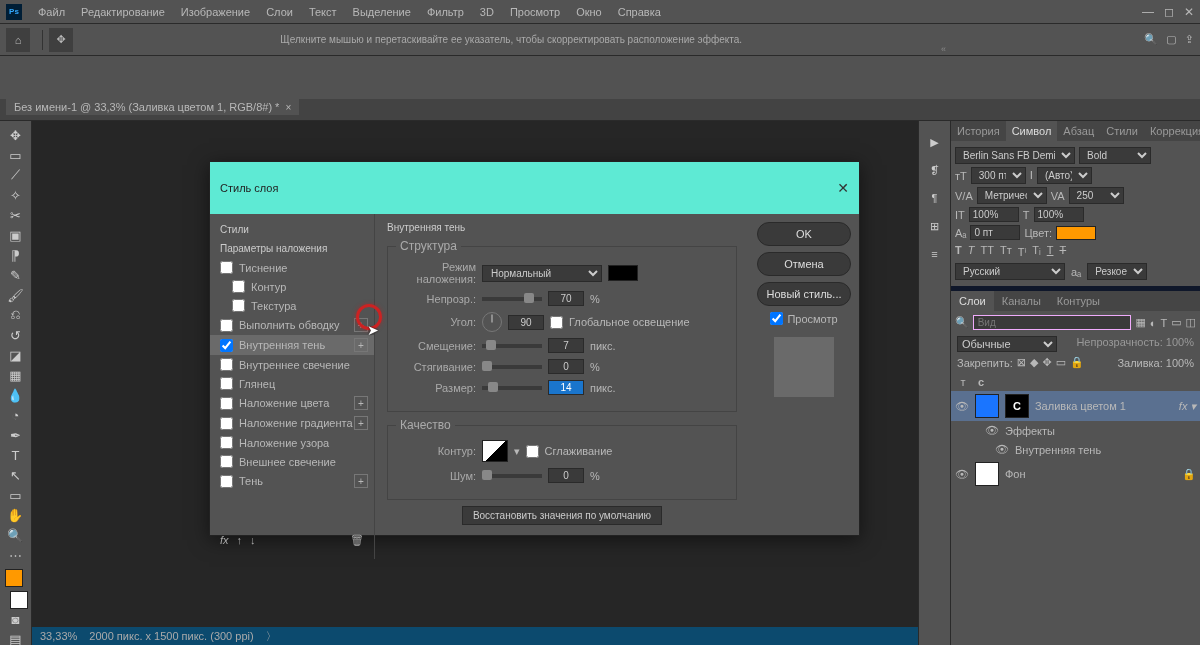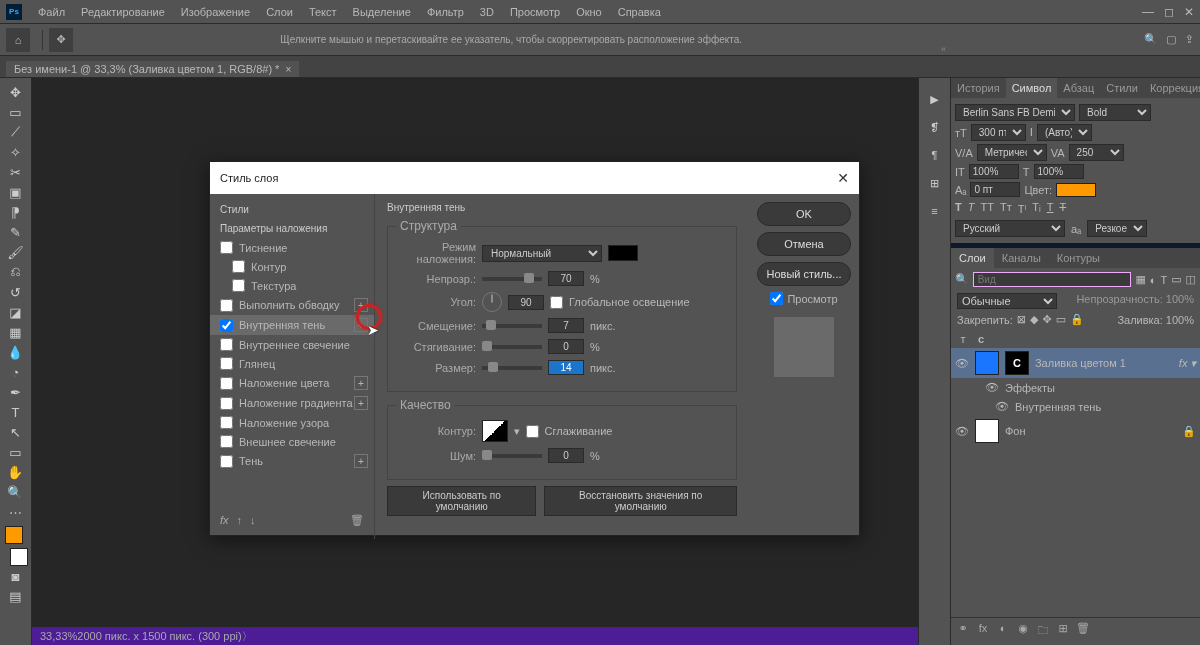--- a/index.html
+++ b/index.html
@@ -13,21 +13,21 @@
 .win-controls span { cursor:pointer; font-size:12px; }
 
 
 .optionbar { height:32px; background:#535353; display:flex; align-items:center; padding:0 6px; border-bottom:1px solid #2a2a2a; }
 .home-icon { width:24px; height:24px; display:flex; align-items:center; justify-content:center; background:#3f3f3f; cursor:pointer; margin-right:6px;}
 .hint { margin:0 auto; font-size:10px; color:#aaa; }
 .right-icons { display:flex; gap:8px; margin-left:auto; }
 .right-icons span { cursor:pointer; }
 
 
-.tabbar { height:22px; background:#434343; display:flex; align-items:flex-end; padding:0 6px; border-bottom:1px solid #2a2a2a; }
+.tabbar { height:22px; background:#434343; display:flex; align-items:flex-start; padding:0 6px; border-bottom:1px solid #2a2a2a;margin-top:43px; }
 .doc-tab { background:#525252; padding:2px 8px; font-size:10px; display:flex; align-items:center; gap:6px; }
 .doc-tab .close { font-size:10px; }
 
 
 .main { display:flex; height:567px; }
 .toolbox { width:32px; background:#535353; border-right:1px solid #2a2a2a; display:flex; flex-direction:column; align-items:center; padding-top:4px; }
 .toolbox .tool { width:24px; height:20px; display:flex; align-items:center; justify-content:center; cursor:pointer; font-size:13px; margin-bottom:0px; color:#ccc;}
 .toolbox .swatch { width:18px; height:18px; margin-top:4px; }
 .fg-swatch { background:#ff9900; border:1px solid #222; position:relative; margin-left:-4px;}
 .bg-swatch { background:#fff; border:1px solid #222; position:relative; margin-top:-10px; margin-left:6px;}
@@ -62,25 +62,25 @@
 .layer-thumb{width:24px;height:24px;border:1px solid #222;background:#fff;}
 .layer-thumb.blue{background:#1a75ff;}
 .layer-thumb.c{background:#000;color:#fff;display:flex;align-items:center;justify-content:center;font-weight:bold;}
 .eye{cursor:pointer;}
 .line-row{display:flex;align-items:center;padding:3px 6px;gap:6px;font-size:10px;}
 .line-row .t{width:12px;text-align:center;}
 .layers-bottom{display:flex;gap:4px;padding:4px;border-top:1px solid #333;margin-top:auto;}
 .layers-bottom span{width:16px;text-align:center;cursor:pointer;color:#aaa;font-size:11px;}
 
 
-.statusbar { position:absolute; bottom:0; left:32px; right:282px; height:18px; background:#4c1d95; display:flex; align-items:center; padding:0 8px; font-size:10px; color:#aaa; }
+.statusbar { position:absolute; bottom:0; left:32px; right:282px; height:18px; background:#0c4a6e; display:flex; align-items:center; padding:0 8px; font-size:10px; color:#aaa; gap:12px;}
 
 
 .dialog { position:absolute; left:209px; top:161px; width:651px; height:375px; background:#535353; border:1px solid #222; box-shadow:0 4px 18px rgba(0,0,0,.5); }
-.dialog-title { background:#ffffff; color:#222; padding:8px 10px; font-size:11px; display:flex; justify-content:space-between; align-items:center; }
+.dialog-title { background:#5eead4; color:#222; padding:18px 10px; font-size:11px; display:flex; justify-content:space-between; align-items:center; }
 .dialog-title .x { color:#333; cursor:pointer; font-size:14px; }
 .dialog-body { display:flex; height:calc(100% - 28px); }
 .styles-list { width:165px; border-right:1px solid #444; padding:6px 0; display:flex; flex-direction:column; }
 .styles-list .hdr { padding:4px 10px; color:#ccc; font-size:10px; }
 .style-item { display:flex; align-items:center; padding:3px 6px 3px 10px; font-size:10px; position:relative;}
 .style-item.sel { background:#6a6a6a; }
 .style-item input[type=checkbox]{margin-right:6px;}
 .style-item .plus { margin-left:auto; width:14px;height:14px;display:flex;align-items:center;justify-content:center;border:1px solid #777;font-size:10px;cursor:pointer;}
 .style-item.sel .plus{position:relative;}
 .style-bottom { margin-top:auto; display:flex; gap:8px; padding:6px 10px; color:#aaa;}
@@ -459,21 +459,20 @@
         <div class="frow">
           <label>Шум:</label>
           <div class="slider">
               <div class="thumb" style="left:0;"></div>
             </div>
           <input type="text" value="0" style="">
           <span>%</span>
         </div>
       </fieldset>
       <div class="btn-row">
-        <button>Использовать по умолчанию</button>
         <button>Восстановить значения по умолчанию</button>
       </div>
     </div>
 
     <div class="buttons-pane">
       <button>OK</button>
       <button>Отмена</button>
       <button>Новый стиль...</button>
       <div class="chk">
           <input type="checkbox" checked="" style="">

